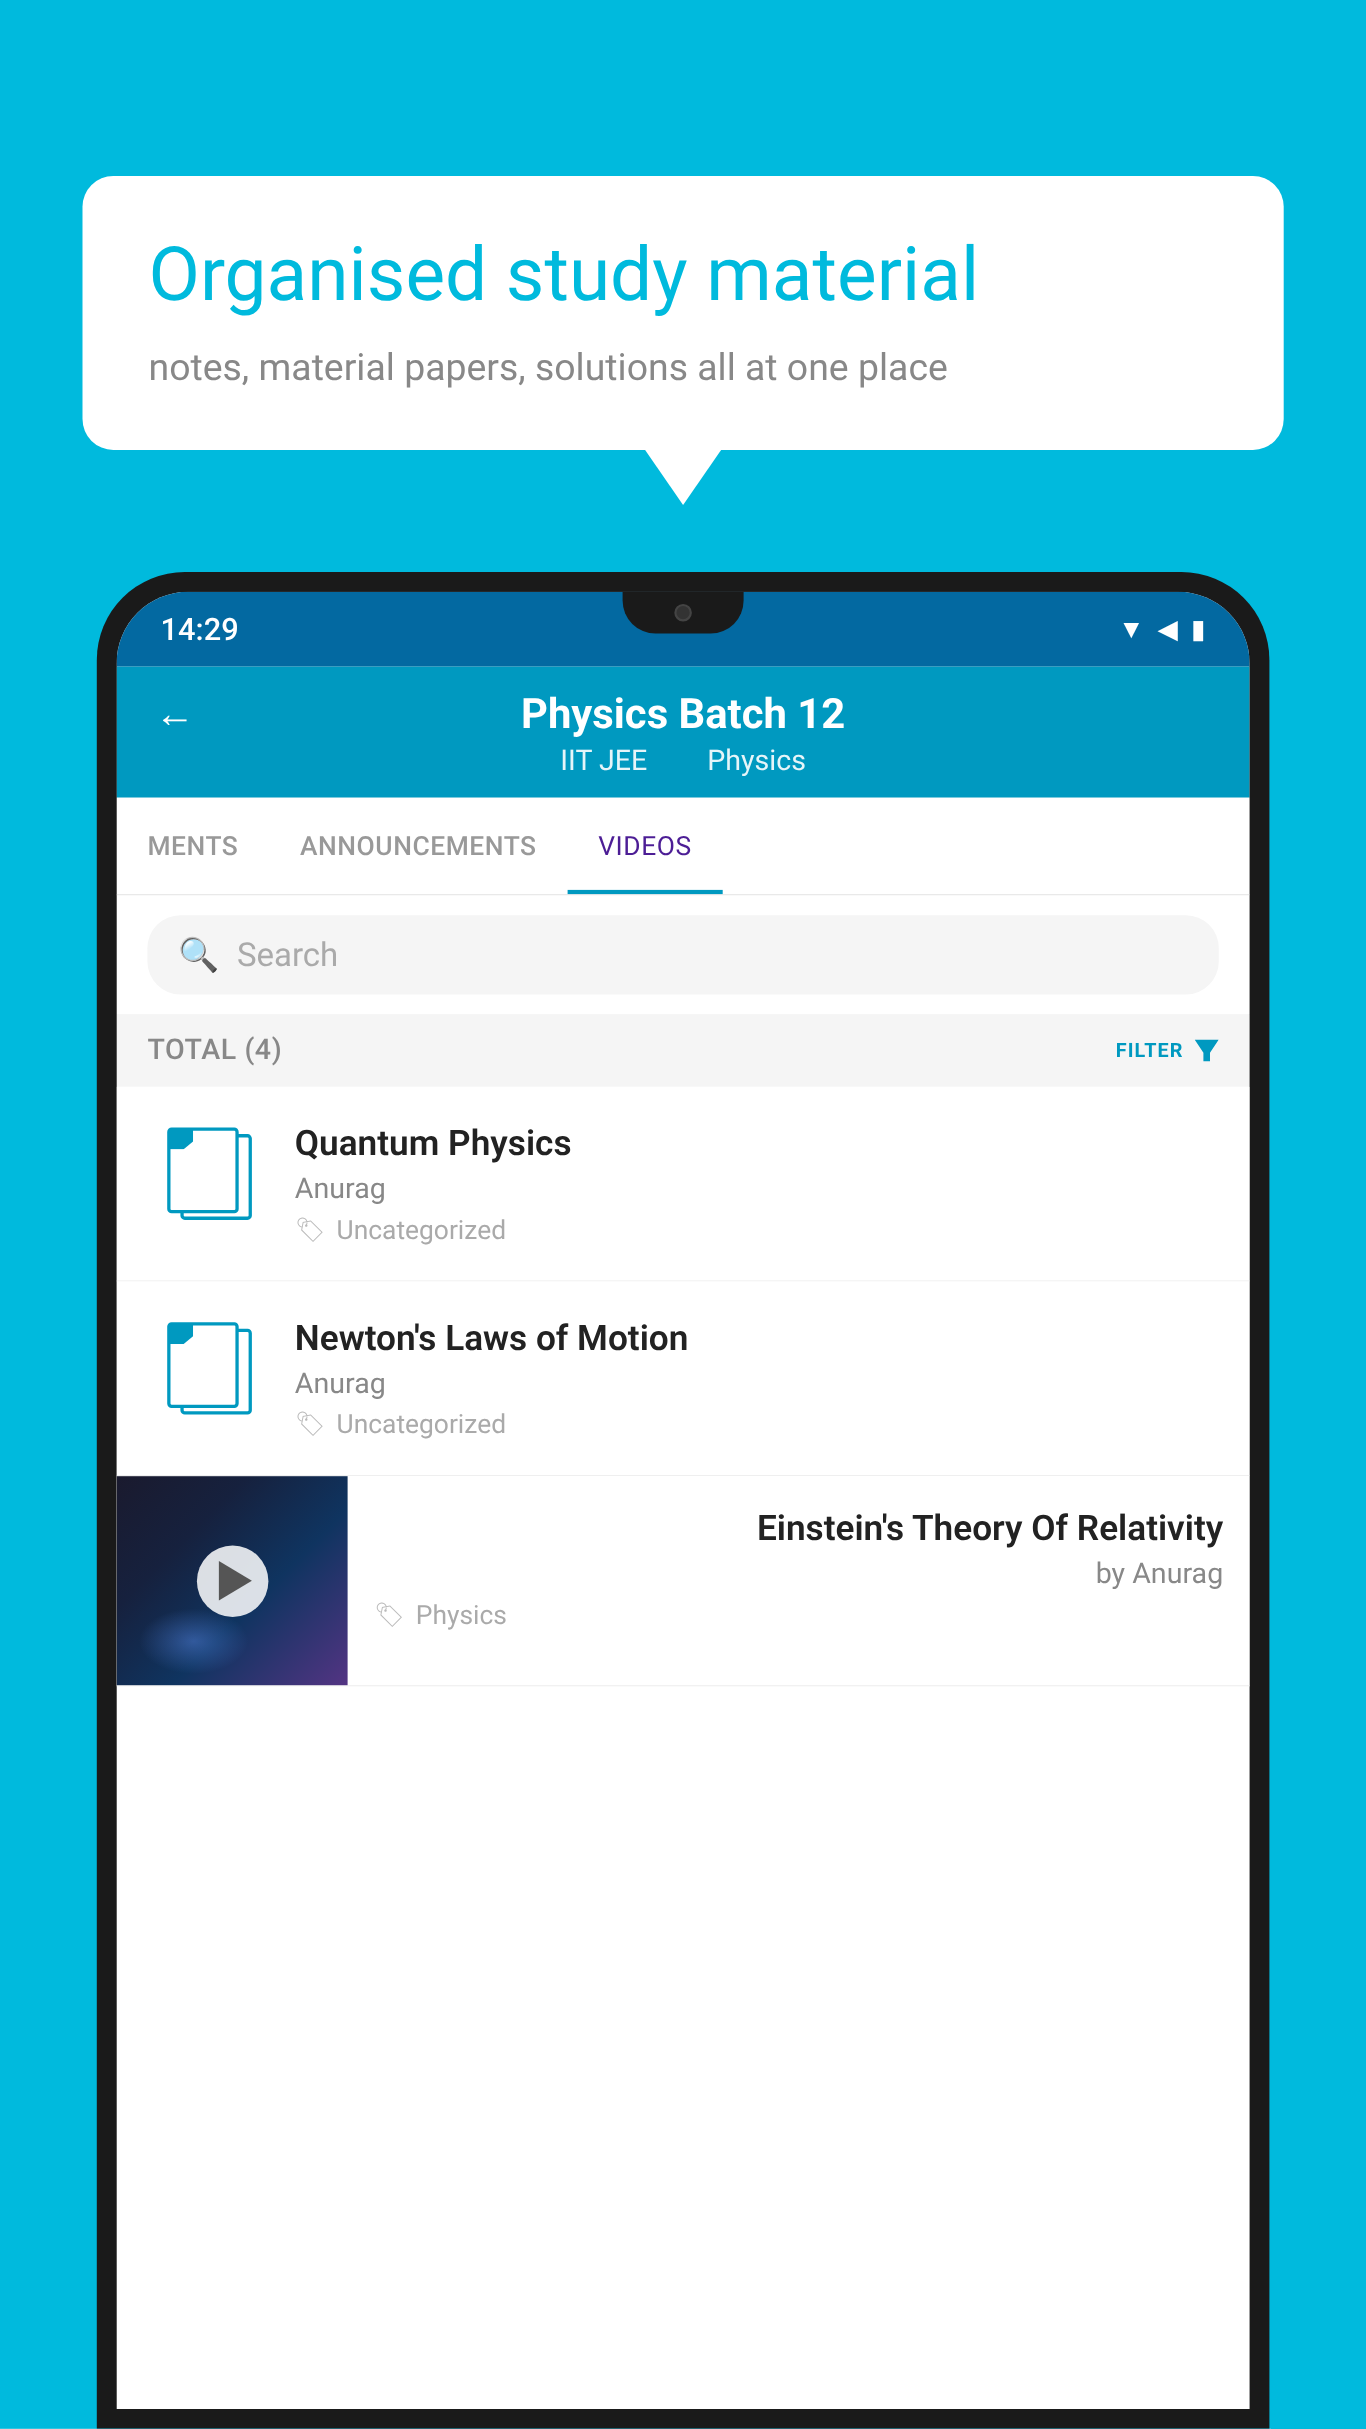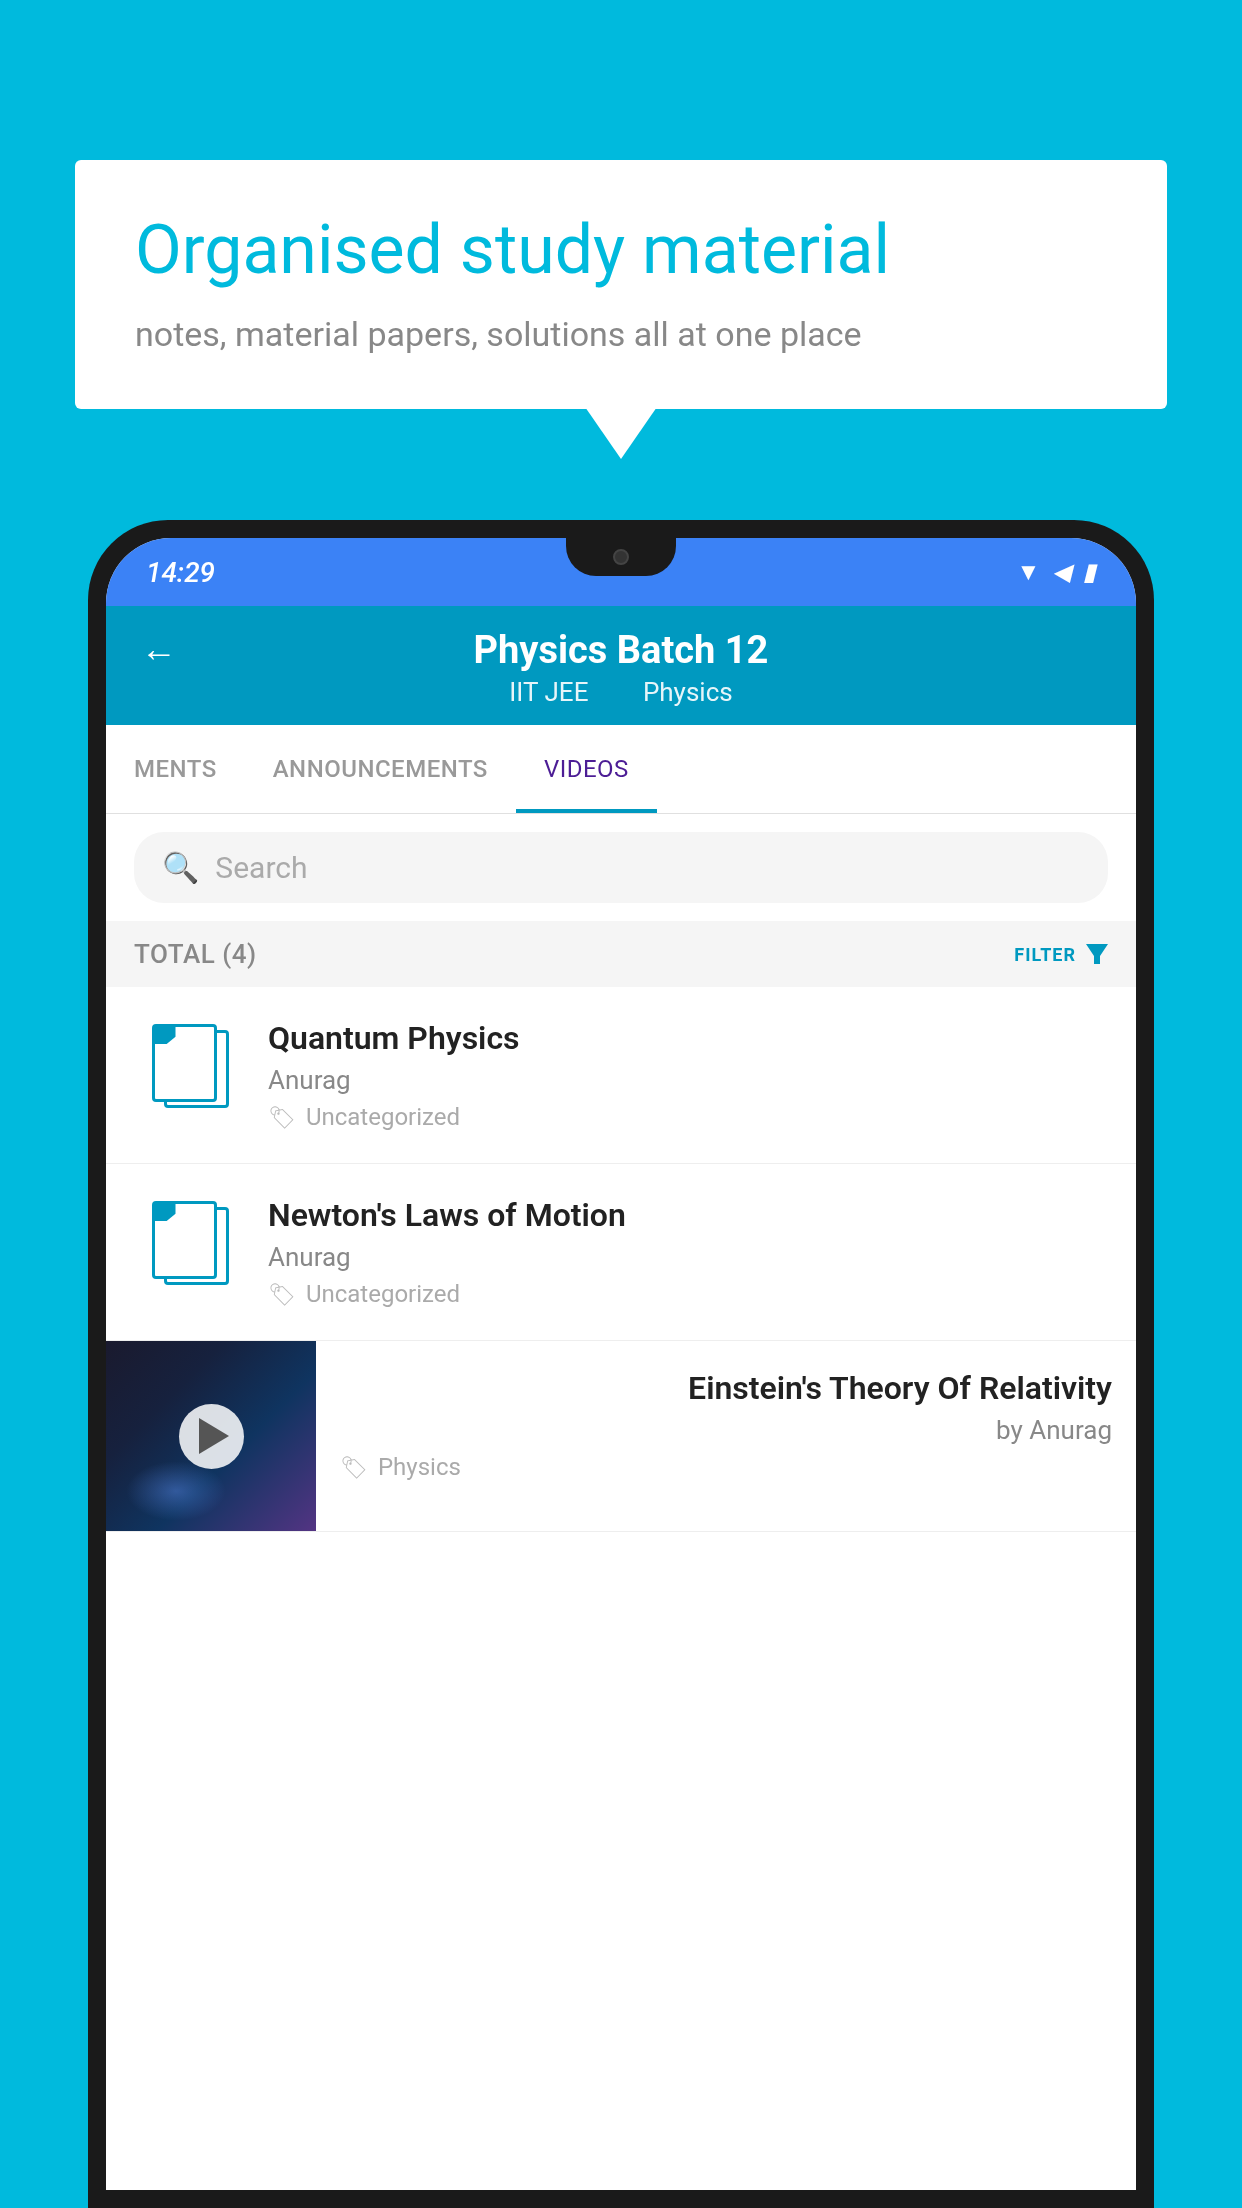--- a/index.html
+++ b/index.html
@@ -17,21 +17,21 @@
     .speech-bubble-container {
       position: absolute;
       top: 160px;
       left: 75px;
       right: 75px;
       z-index: 10;
     }
 
     .speech-bubble {
       background: white;
-      border-radius: 6px;
+      border-radius: 28px;
       padding: 50px 60px 55px 60px;
       position: relative;
     }
 
     .speech-bubble::after {
       content: '';
       position: absolute;
       bottom: -50px;
       left: 50%;
       transform: translateX(-50%);
@@ -72,28 +72,27 @@
     .phone-inner {
       background: #1a1a1a;
       border-radius: 65px 65px 0 0;
       overflow: hidden;
       height: 100%;
       position: relative;
     }
 
     
     .status-bar {
-      background: #3b82f6;
+      background: #0369a1;
       height: 68px;
       display: flex;
       align-items: center;
       justify-content: space-between;
       padding: 0 40px;
       position: relative;
-      font-style: italic;
     }
 
     .status-time {
       color: white;
       font-size: 28px;
       font-weight: 500;
     }
 
     .status-icons {
       display: flex;

